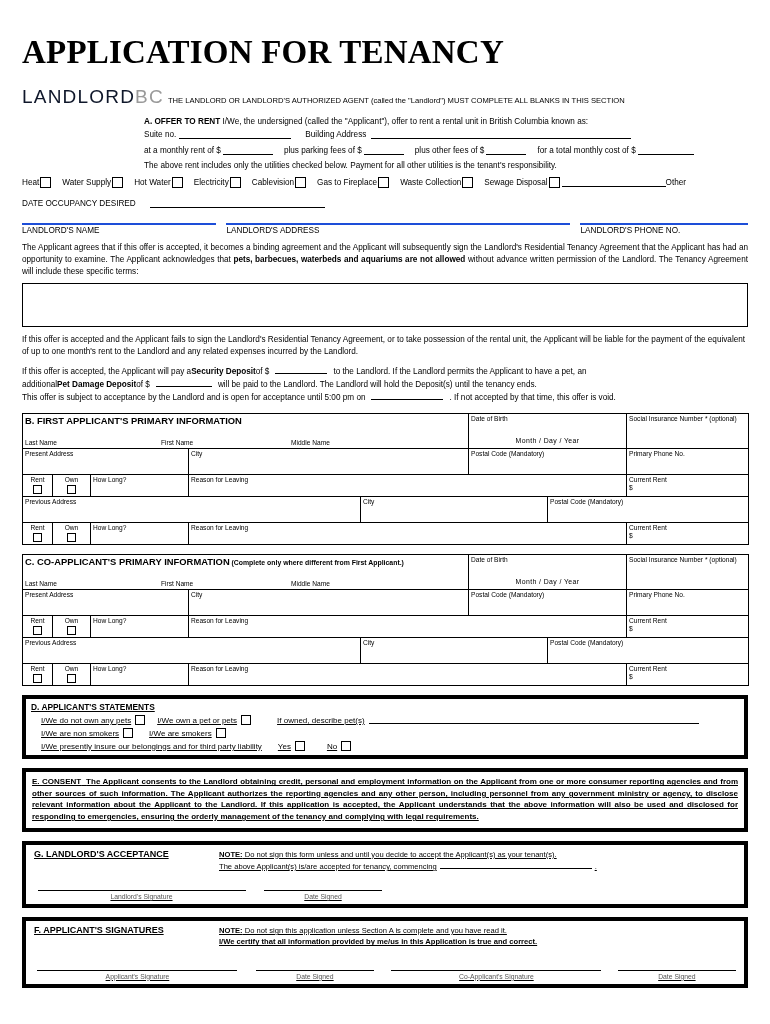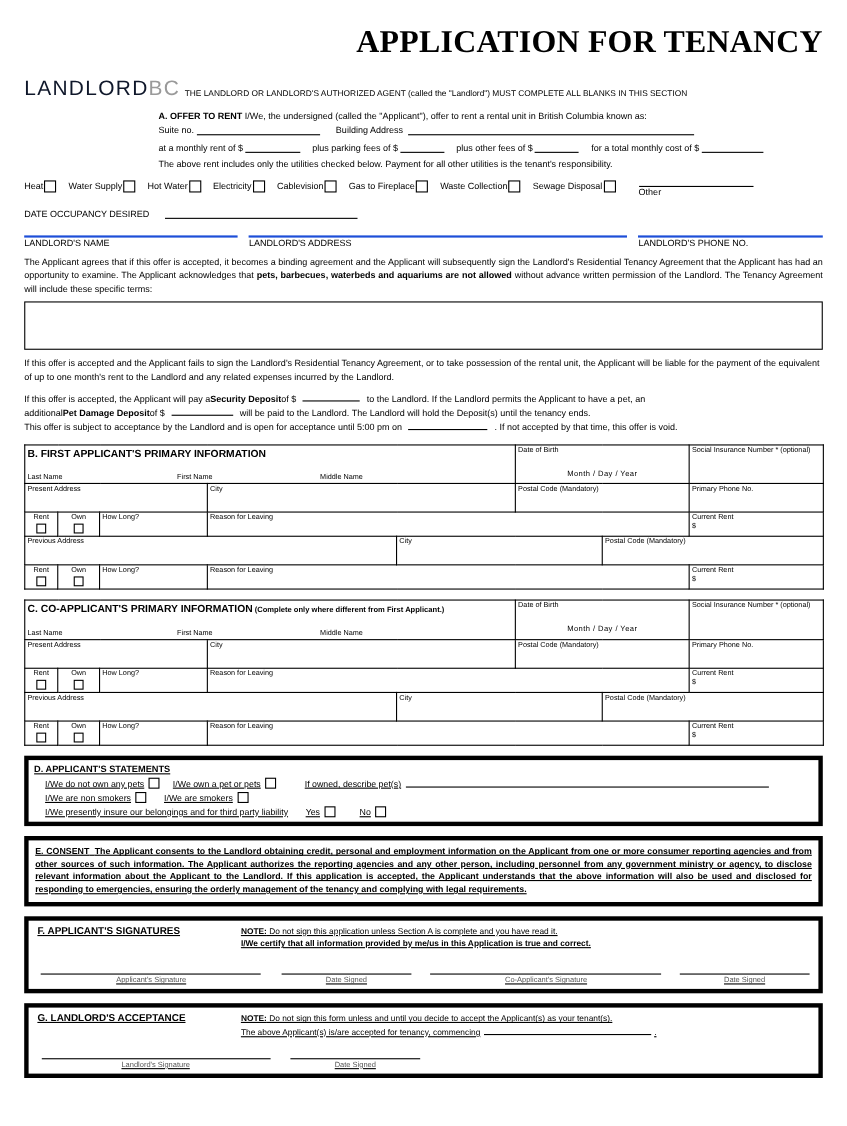--- a/index.html
+++ b/index.html
@@ -10,26 +10,26 @@
     font-family: "Liberation Sans", sans-serif;
     color: #000;
     font-size: 8px;
     position: relative;
     overflow: hidden;
   }
   .page { position: relative; width: 770px; height: 1024px; padding: 0 22px; }
 
   
   .title {
-    text-align: right;
+    text-align: left;
     font-family: "Liberation Serif", serif;
     font-weight: bold;
-    font-size: 29px;
+    font-size: 33px;
     letter-spacing: .2px;
-    margin-top: 22px;
+    margin-top: 34px;
   }
 
   
   .logo-row { display: flex; align-items: flex-end; margin-top: 17px; height: 18px; }
   .logo {
     font-family: "Liberation Sans", sans-serif;
     font-size: 19px;
     letter-spacing: 1.2px;
     line-height: 1;
     white-space: nowrap;
@@ -46,21 +46,21 @@
   .ul { border-bottom: 1px solid #000; display: inline-block; height: 9px; }
 
   .suite-row { display: flex; align-items: flex-end; margin-top: 2px; }
   .rent-row { display: flex; align-items: center; margin-top: 7px; }
   .util-note { margin-top: 6px; font-size: 8.2px; }
 
   
   .utils { display: flex; align-items: center; margin-top: 7px; font-size: 8.2px; }
   .utils .u { display: flex; align-items: center; margin-right: 11px; white-space: nowrap; }
   .cb { width: 11px; height: 11px; border: 1px solid #000; display: inline-block; margin-left: 1px; background: #fff; }
-  .other-wrap { display: flex; flex-direction: column; align-items: center; margin-left: 19px; }
+  .other-wrap { display: flex; flex-direction: row; align-items: center; margin-left: 0; }
   .other-line { width: 104px; border-bottom: 1px solid #000; height: 9px; }
   .other-lab { font-size: 8.2px; align-self: flex-start; }
 
   .occ-row { display: flex; align-items: flex-end; margin-top: 11px; font-size: 8.2px; }
 
   
   .ll-row { display: flex; margin-top: 15px; }
   .ll-col { border-top: 2px solid #1d4ed8; padding-top: 1px; font-size: 8.2px; }
 
   .para { font-size: 8.2px; line-height: 1.5; text-align: justify; margin-top: 7px; }
@@ -390,48 +390,20 @@
         <span class="cb3"></span>
     </div>
   </div>
 
   <div class="box" style="padding:4px 6px 5px">
     <div class="consent"><span class="lead">E.  CONSENT</span>&nbsp;&nbsp;<span>The Applicant consents to the Landlord obtaining credit, personal and employment information on the Applicant from one or more consumer reporting agencies and from other sources of such information. The Applicant authorizes the reporting agencies and any other person, including personnel from any government ministry or agency, to disclose relevant information about the Applicant to the Landlord.  If this application is accepted, the Applicant understands that the above information will also be used and disclosed for responding to emergencies, ensuring the orderly management of the tenancy and complying with legal requirements.</span></div>
   </div>
 
   <div class="box" style="padding:4px 8px 4px">
     <div class="sighead">
-      <div class="t">F.  APPLICANT'S SIGNATURES</div>
-      <div class="sigtext">
-        <div><span class="nb">NOTE:</span><span> Do not sign this application unless Section A is complete and you have read it.</span></div>
-        <div class="nb">I/We certify that all information provided by me/us in this Application is true and correct.</div>
-      </div>
-    </div>
-    <div class="siglines">
-      <div class="sigcol" style="width:210px">
-        <div class="sigrule" style="width:200px"></div>
-        <div class="siglab">Applicant's Signature</div>
-      </div>
-      <div class="sigcol" style="width:122px">
-        <div class="sigrule" style="width:118px"></div>
-        <div class="siglab">Date Signed</div>
-      </div>
-      <div class="sigcol" style="width:218px">
-        <div class="sigrule" style="width:210px"></div>
-        <div class="siglab">Co-Applicant's Signature</div>
-      </div>
-      <div class="sigcol" style="width:120px;margin-right:0">
-        <div class="sigrule" style="width:118px"></div>
-        <div class="siglab">Date Signed</div>
-      </div>
-    </div>
-  </div>
-
-  <div class="box" style="padding:4px 8px 4px">
-    <div class="sighead">
       <div class="t">G.  LANDLORD'S ACCEPTANCE</div>
       <div class="sigtext">
         <div><span class="nb">NOTE:</span><span> Do not sign this form unless and until you decide to accept the Applicant(s) as your tenant(s).</span></div>
         <div class="rowline" style="font-size:7.6px">
           <span>The above Applicant(s) is/are accepted for tenancy, commencing</span>
           <span class="ul" style="width:152px;margin:0 3px"></span>
           <span>.</span>
         </div>
       </div>
     </div>
@@ -440,13 +412,41 @@
         <div class="sigrule" style="width:208px"></div>
         <div class="siglab">Landlord's Signature</div>
       </div>
       <div class="sigcol" style="width:120px">
         <div class="sigrule" style="width:118px"></div>
         <div class="siglab">Date Signed</div>
       </div>
     </div>
   </div>
 
+  <div class="box" style="padding:4px 8px 4px">
+    <div class="sighead">
+      <div class="t">F.  APPLICANT'S SIGNATURES</div>
+      <div class="sigtext">
+        <div><span class="nb">NOTE:</span><span> Do not sign this application unless Section A is complete and you have read it.</span></div>
+        <div class="nb">I/We certify that all information provided by me/us in this Application is true and correct.</div>
+      </div>
+    </div>
+    <div class="siglines">
+      <div class="sigcol" style="width:210px">
+        <div class="sigrule" style="width:200px"></div>
+        <div class="siglab">Applicant's Signature</div>
+      </div>
+      <div class="sigcol" style="width:122px">
+        <div class="sigrule" style="width:118px"></div>
+        <div class="siglab">Date Signed</div>
+      </div>
+      <div class="sigcol" style="width:218px">
+        <div class="sigrule" style="width:210px"></div>
+        <div class="siglab">Co-Applicant's Signature</div>
+      </div>
+      <div class="sigcol" style="width:120px;margin-right:0">
+        <div class="sigrule" style="width:118px"></div>
+        <div class="siglab">Date Signed</div>
+      </div>
+    </div>
+  </div>
+
 </div>
 
 </body></html>

